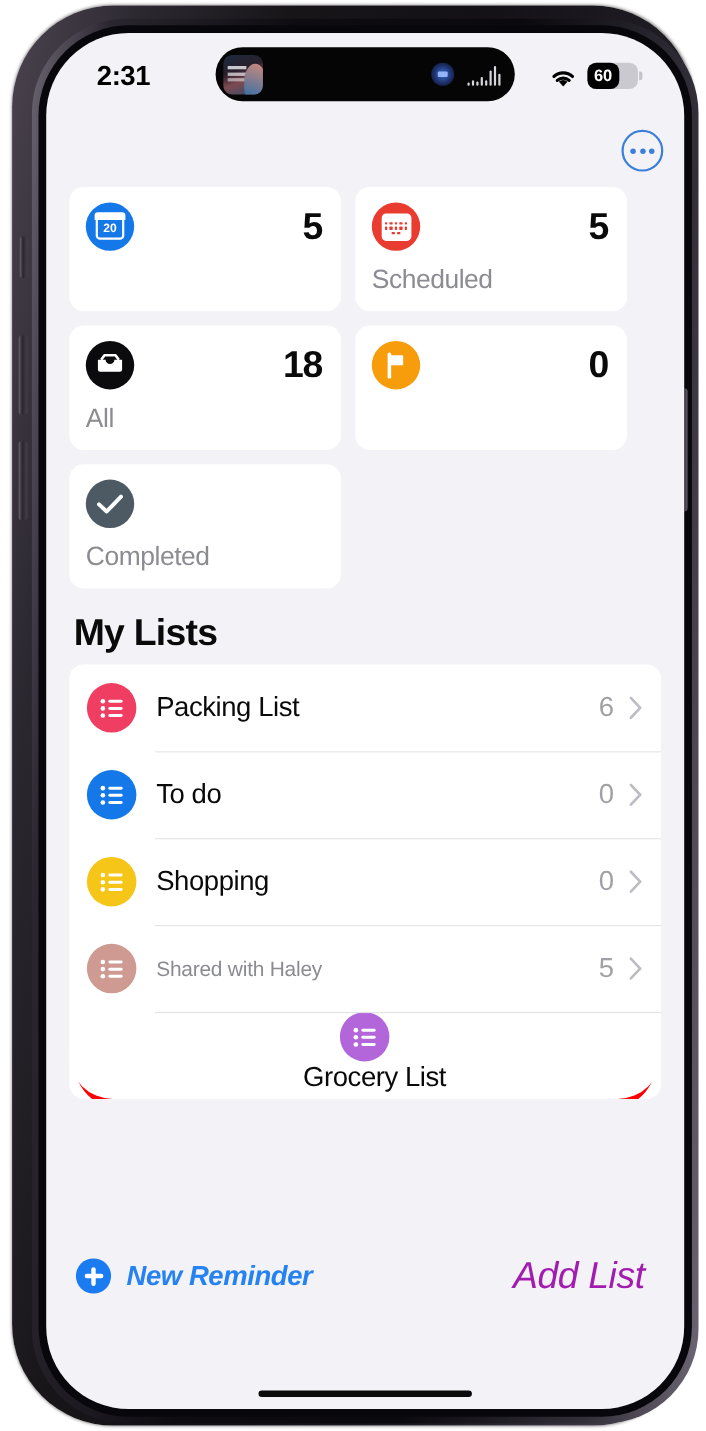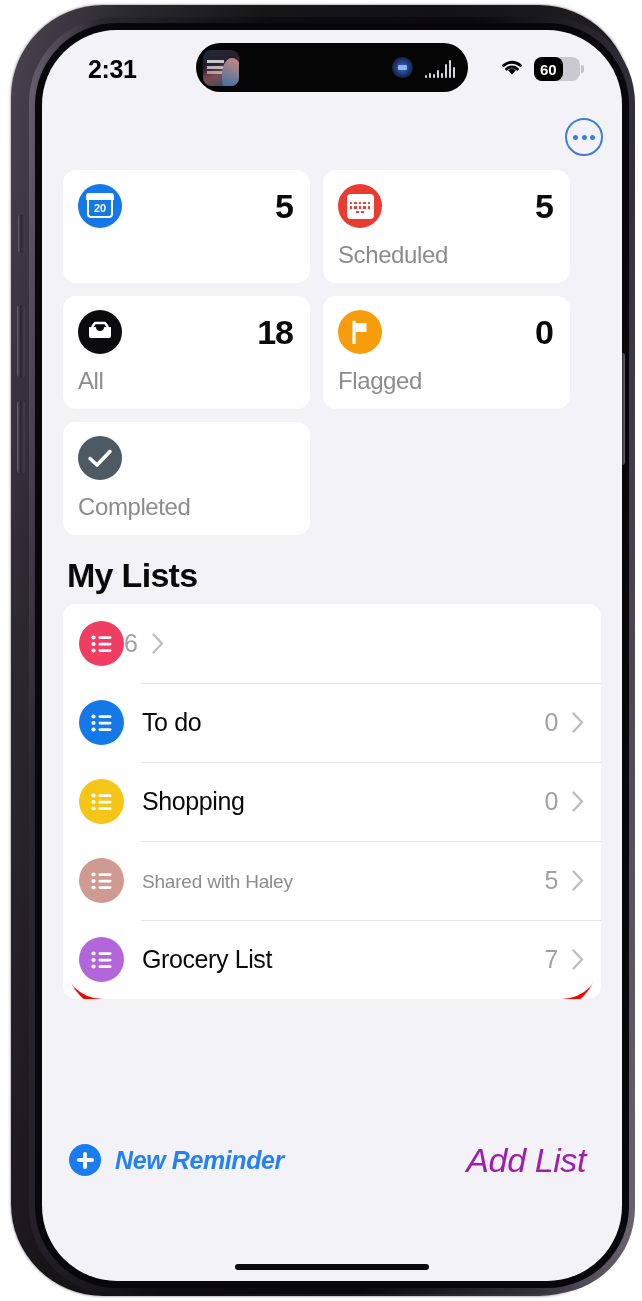--- a/index.html
+++ b/index.html
@@ -52,21 +52,21 @@
   .btn-power  { right:6px; top:348px; width:8px;  height:112px;
                 background:linear-gradient(270deg,#6a6372,#2a262f 40%,#453f4c); }
 
   
   .statusbar {
     position:absolute; left:0; top:0; width:580px; height:74px;
     display:flex; align-items:center; justify-content:space-between;
     padding:0 42px 0 46px;
   }
   .clock { font-size:25px; font-weight:700; color:#000; letter-spacing:-.4px; margin-top:4px; }
-  .status-right { display:flex; align-items:flex-start; gap:9px; margin-top:4px; }
+  .status-right { display:flex; align-items:flex-end; gap:9px; margin-top:4px; }
 
   .wifi-ico { width:26px; height:20px; display:block; }
 
   .battery { position:relative; width:46px; height:24px; }
   .batt-shell {
     position:absolute; inset:0;
     background:#c9c9cf; border-radius:8px;
   }
   .batt-fill {
     position:absolute; left:0; top:0; bottom:0; width:62%;
@@ -202,21 +202,21 @@
   .row-sub { font-size:19px; color:#8b8b92; letter-spacing:-.2px; margin-top:3px; }
   .row-count { font-size:25px; color:#a0a0a7; letter-spacing:-.3px; margin-right:14px; }
   .chev { width:12px; height:21px; flex:none; }
 
   
   .highlight {
     position:absolute; left:5px; right:5px; bottom:-9px; height:83px;
     border:9px solid #ff0000; border-radius:46px;
     pointer-events:none; z-index:5;
   }
-  .list-row.highlighted { background:#fff; border-radius:42px; position:relative; z-index:6; }
+  .list-row.highlighted { background:#fff; border-radius:42px; position:relative; z-index:6;flex-direction:column; }
 
   
   .toolbar {
     position:absolute; left:0; bottom:0; width:580px; height:98px;
     display:flex; align-items:center; justify-content:space-between;
     padding:0 36px 18px 27px;
     font-style:italic;
   }
   .new-reminder { display:flex; align-items:center; gap:14px; }
   .plus-ico {
@@ -349,21 +349,20 @@
           <div class="smart-card">
             <div class="smart-top">
               <span class="smart-ico flag-ico" style="background:#f79d0c">
                 <svg width="22" height="24" viewBox="0 0 22 24">
                   <path d="M5 2 v21" stroke="#fff" stroke-width="3.2" stroke-linecap="round"></path>
                   <path d="M6.5 3 h11 v9 h-11 Z" fill="#fff"></path>
                 </svg>
               </span>
               <span class="smart-count">0</span>
             </div>
-            <div class="smart-label">Flagged</div>
           </div>
 
           <div class="smart-card">
             <div class="smart-top">
               <span class="smart-ico check-ico" style="background:#4d5a63">
                 <svg width="26" height="20" viewBox="0 0 26 20">
                   <path d="M3 10.5 L10 17 L23 3.5" stroke="#fff" stroke-width="3.6" fill="none" stroke-linecap="round" stroke-linejoin="round"></path>
                 </svg>
               </span>
               <span class="smart-count"></span>
@@ -381,20 +380,23 @@
             <span class="row-ico" style="background:#f03e63">
               <svg width="24" height="20" viewBox="0 0 24 20">
                 <circle cx="3.5" cy="3.5" r="2.1" fill="#fff"></circle>
                   <rect x="8.5" y="2.2" width="13" height="2.7" rx="1.35" fill="#fff"></rect>
                 <circle cx="3.5" cy="10" r="2.1" fill="#fff"></circle>
                   <rect x="8.5" y="8.7" width="13" height="2.7" rx="1.35" fill="#fff"></rect>
                 <circle cx="3.5" cy="16.5" r="2.1" fill="#fff"></circle>
                   <rect x="8.5" y="15.2" width="13" height="2.7" rx="1.35" fill="#fff"></rect>
               </svg>
             </span>
+            <span class="row-text">
+              <span class="row-title">Packing List</span>
+            </span>
             <span class="row-count">6</span>
             <svg class="chev" viewBox="0 0 12 21">
               <path d="M1.5 1.5 L10 10.5 L1.5 19.5" stroke="#bcbcc2" stroke-width="2.4" fill="none" stroke-linecap="round" stroke-linejoin="round"></path>
             </svg>
           </div>
 
           <div class="list-row">
             <span class="row-ico" style="background:#1578e8">
               <svg width="24" height="20" viewBox="0 0 24 20">
                 <circle cx="3.5" cy="3.5" r="2.1" fill="#fff"></circle>

